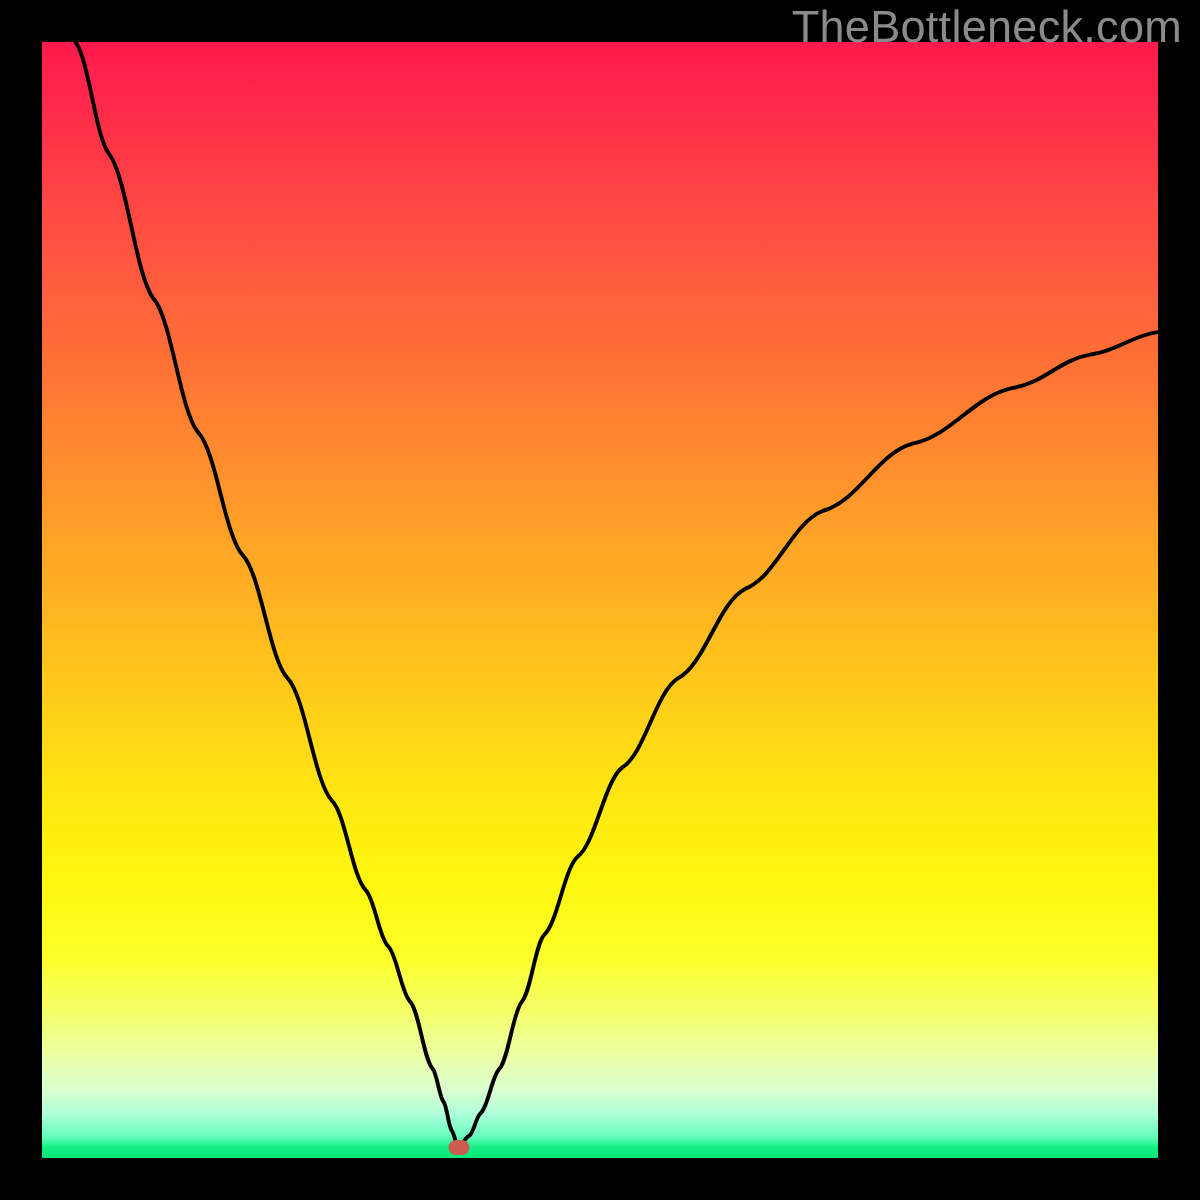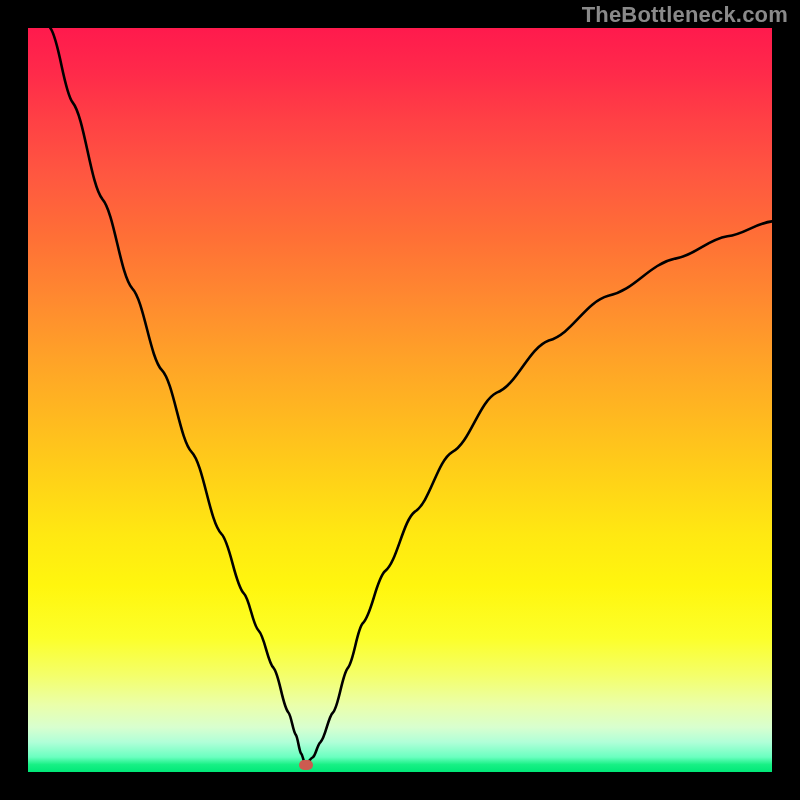--- a/index.html
+++ b/index.html
@@ -14,22 +14,22 @@
   .chart-wrap {
     position: relative;
     width: 800px;
     height: 800px;
   }
   .watermark {
     position: absolute;
     top: 2px;
     right: 12px;
     color: #8a8a8a;
-    font-size: 22px;
-    font-weight: 700;
+    font-size: 30px;
+    font-weight: 400;
     z-index: 30;
     letter-spacing: 0.2px;
   }
   
   .plot {
     position: absolute;
     left: 28px;
     top: 28px;
     width: 744px;
     height: 744px;

